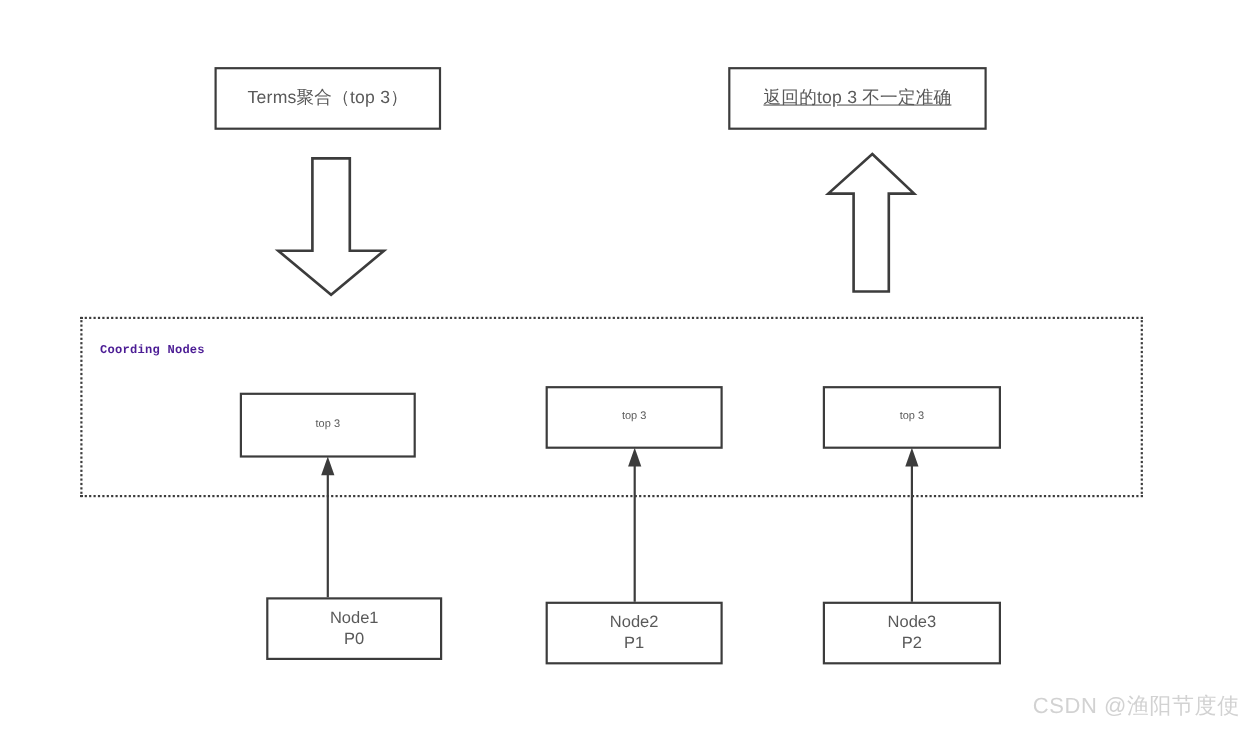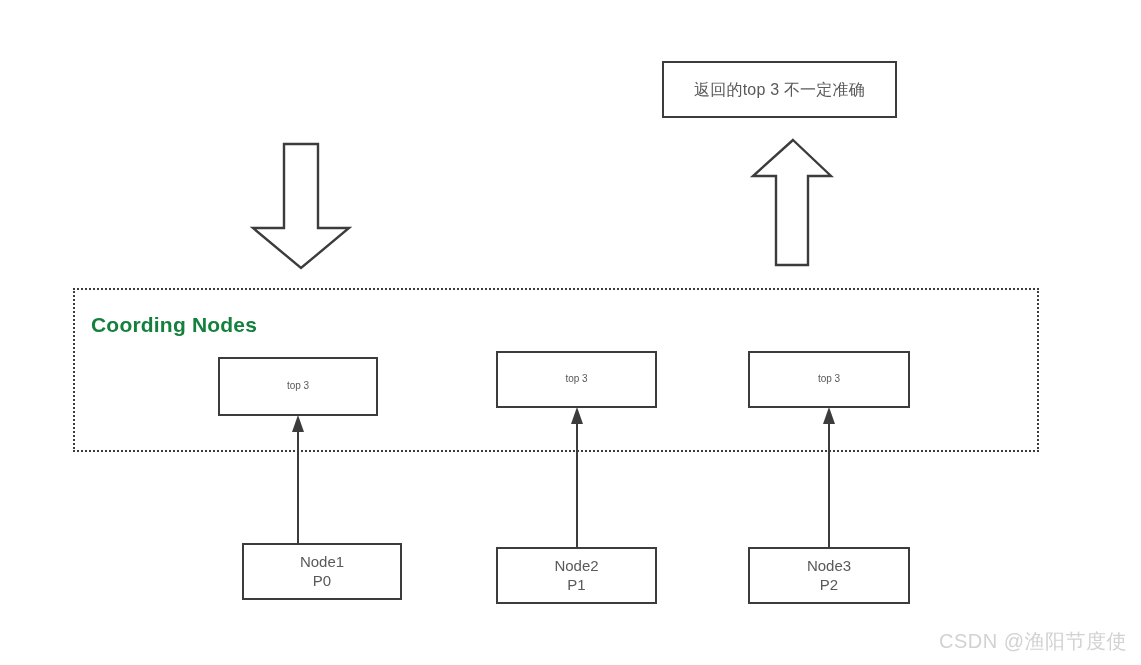--- a/index.html
+++ b/index.html
@@ -46,24 +46,25 @@
 
   
   .dotted-region {
     position: absolute;
     box-sizing: border-box;
     border: 2px dotted #3c3c3c;
     background: transparent;
   }
   .region-title {
     position: absolute;
-    font-size: 21px;
+    font-size: 11px;
     font-weight: bold;
-    color: #15803d;
+    color: #4c1d95;
     letter-spacing: 0.2px;
+    font-family: Liberation Mono, monospace;
   }
 
   
   .topthree-box { font-size: 10px; }
   .node-box { font-size: 15px; }
 
   
   .overlay {
     position: absolute;
     left: 0;
@@ -100,22 +101,25 @@
     white-space: nowrap;
   }
 
   .box, .dotted-region, .region-title, .watermark { z-index: 2; }
 </style>
 </head>
 <body>
 
 <div id="canvas">
 
+  <div class="box caption-box" style="left:195px; top:61px; width:206px; height:57px;">
+    <span class="box-label">Terms聚合（top 3）</span>
+  </div>
 
-  <div class="box caption-box" style="left:662px; top:61px; width:235px; height:57px;">
+  <div class="box caption-box" style="left:662px; top:61px; width:235px; height:57px;text-decoration:underline;">
     <span class="box-label">返回的top 3 不一定准确</span>
   </div>
 
   <svg class="overlay behind" viewBox="0 0 1141 665">
 
     <polygon class="block-arrow" points="284,144 318,144 318,228 349,228 301,268 253,228 284,228"></polygon>
 
     <polygon class="block-arrow" points="793,140 831,176 808,176 808,265 776,265 776,176 753,176"></polygon>
   </svg>
 

